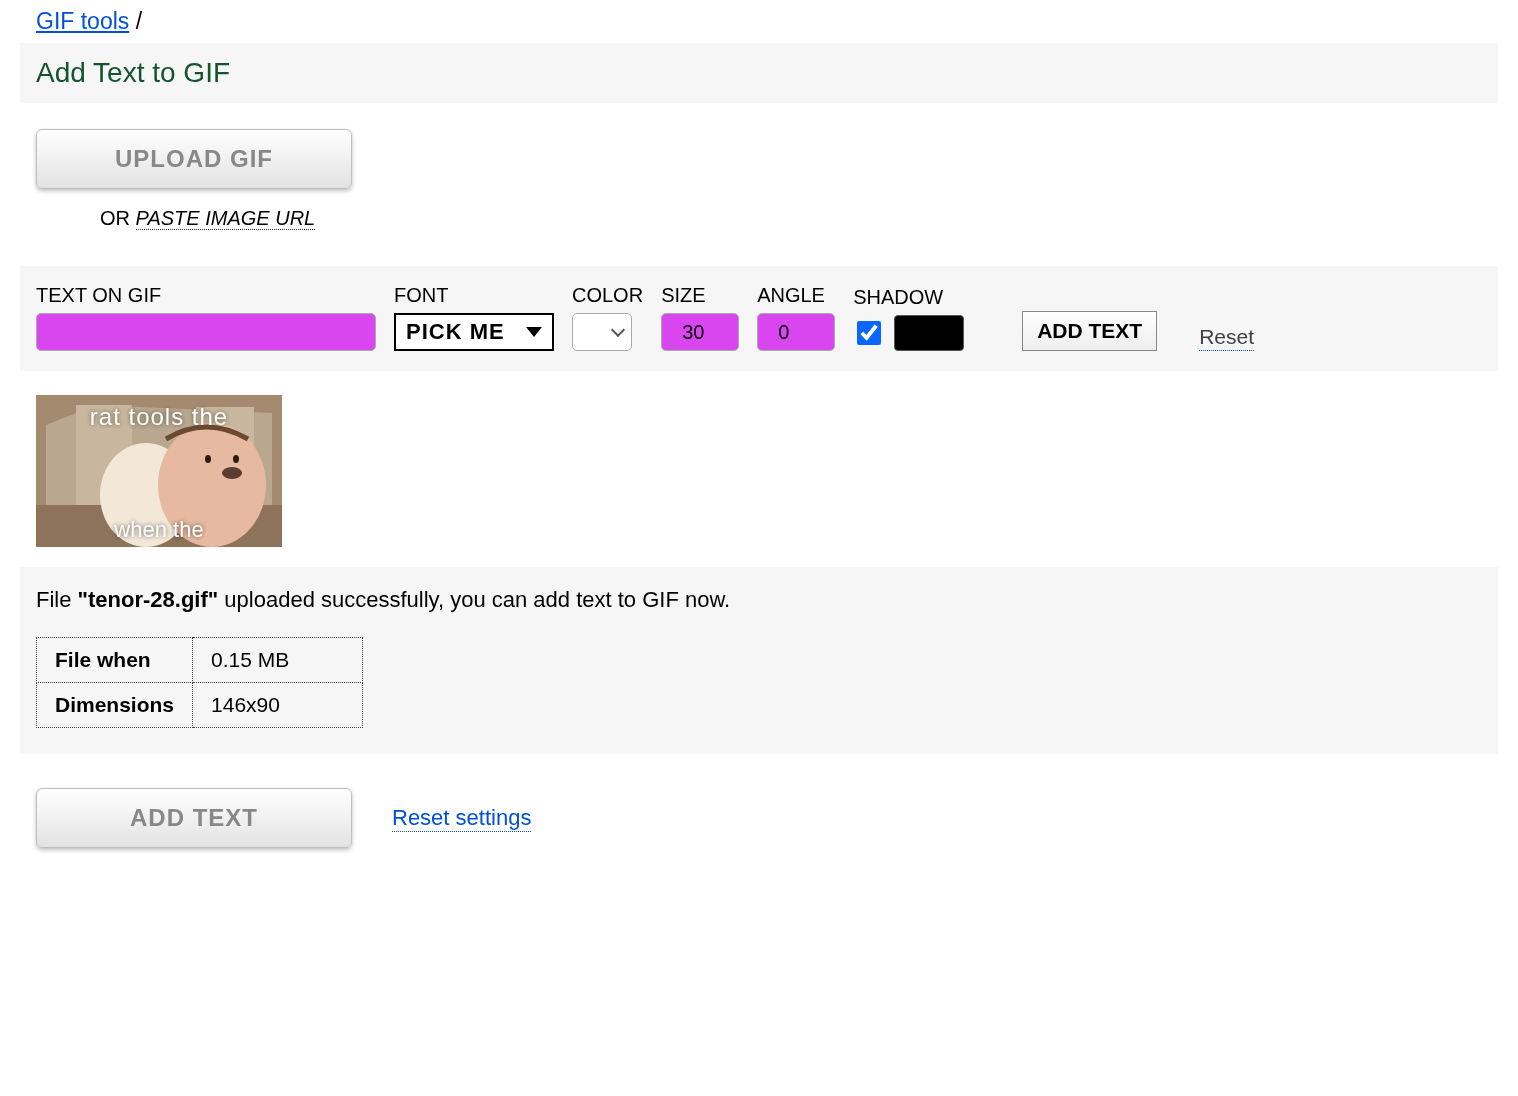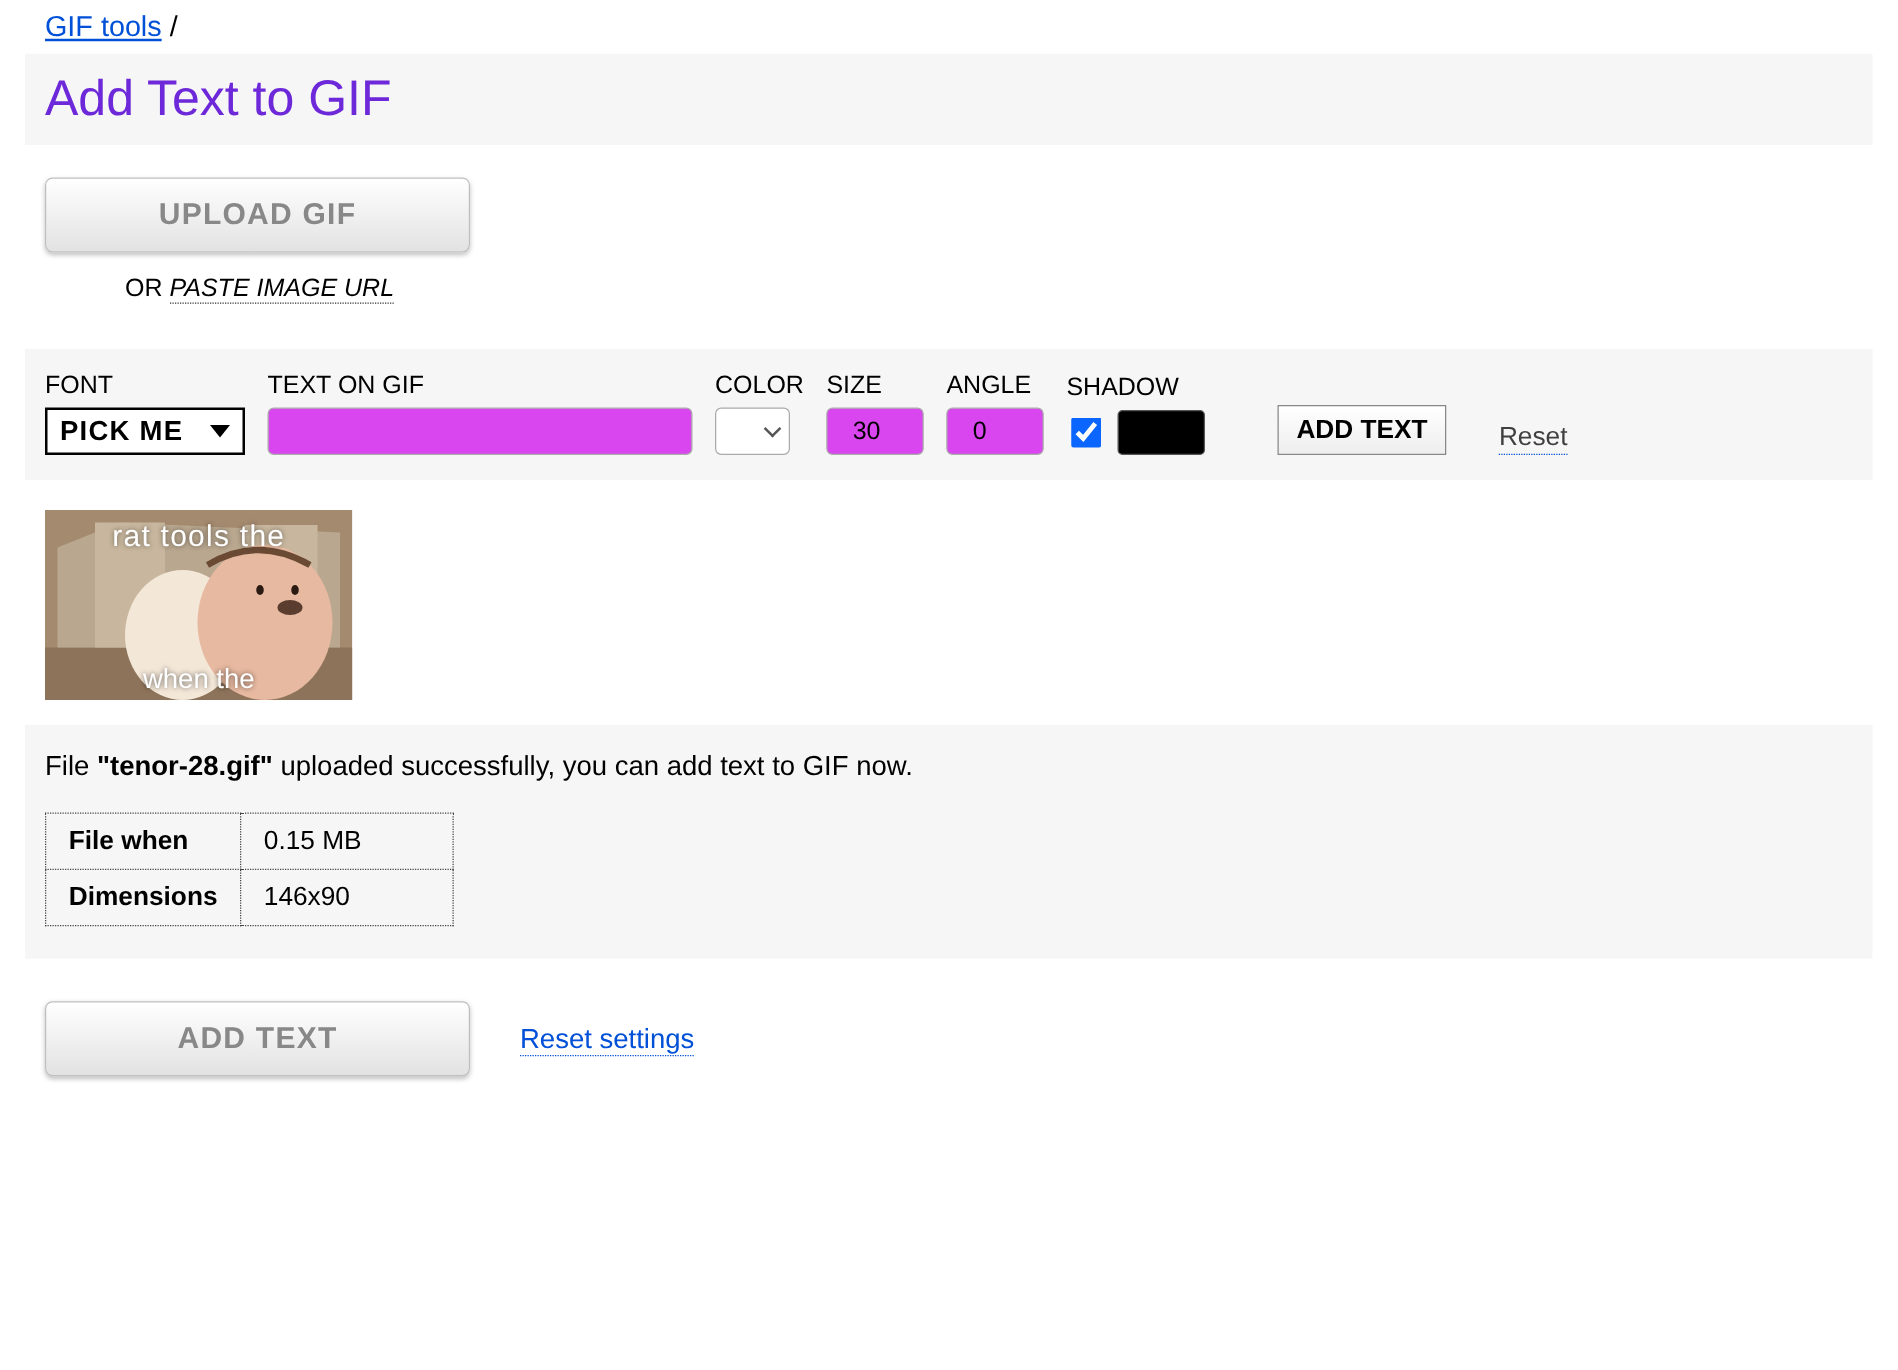--- a/index.html
+++ b/index.html
@@ -16,30 +16,30 @@
     padding: 8px 16px 4px 16px;
     font-size: 23px;
   }
   .title-bar {
     background: #f6f6f6;
     padding: 14px 16px;
     margin-top: 4px;
   }
   .title-bar h1 {
     margin: 0;
-    font-size: 40px;
+    font-size: 28px;
     font-weight: normal;
-    color: #6d28d9;
+    color: #14532d;
   }
   .upload-section {
     padding: 26px 16px 10px 16px;
   }
   .big-button {
     display: inline-block;
-    width: 340px;
+    width: 316px;
     height: 60px;
     background: linear-gradient(#ffffff, #e2e2e2);
     border: 1px solid #bfbfbf;
     border-radius: 6px;
     box-shadow: 0 2px 4px rgba(0,0,0,0.25);
     font-size: 24px;
     font-weight: bold;
     letter-spacing: 1px;
     color: #888;
     cursor: pointer;
@@ -203,29 +203,29 @@
 
 <div class="upload-section">
   <button class="big-button">UPLOAD GIF</button>
   <div class="or-paste">
     <span>OR </span><span class="dashed">PASTE IMAGE URL</span>
   </div>
 </div>
 
 <div class="controls-bar">
   <div class="ctrl">
+    <span class="ctrl-label">TEXT ON GIF</span>
+    <input type="text" class="field text-input" value="" style="">
+  </div>
+  <div class="ctrl">
     <span class="ctrl-label">FONT</span>
     <div class="font-select">
       <span>PICK ME</span>
       <span class="caret-down"></span>
     </div>
-  </div>
-  <div class="ctrl">
-    <span class="ctrl-label">TEXT ON GIF</span>
-    <input type="text" class="field text-input" value="" style="">
   </div>
   <div class="ctrl">
     <span class="ctrl-label">COLOR</span>
     <div class="color-select">
       <span class="chevron"></span>
     </div>
   </div>
   <div class="ctrl">
     <span class="ctrl-label">SIZE</span>
     <input type="text" class="field size-input" value="30" style="">

